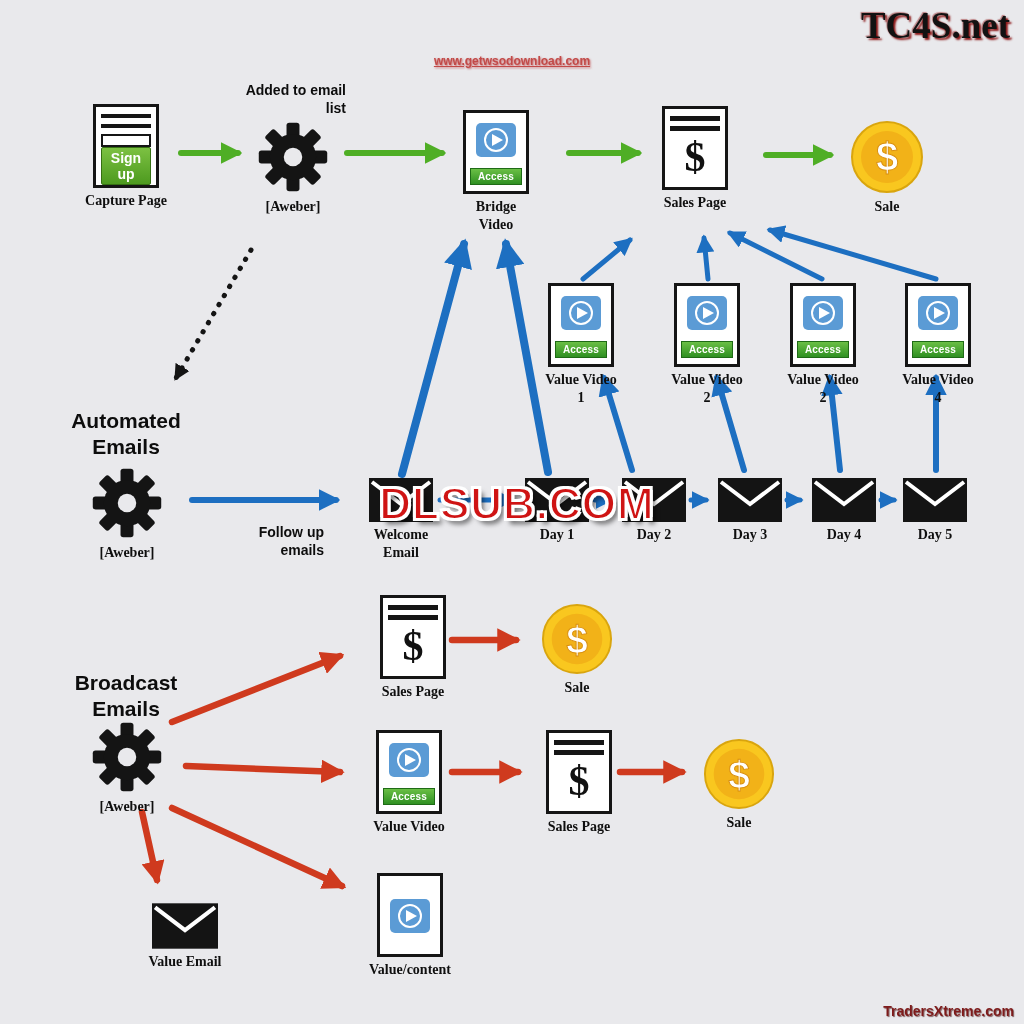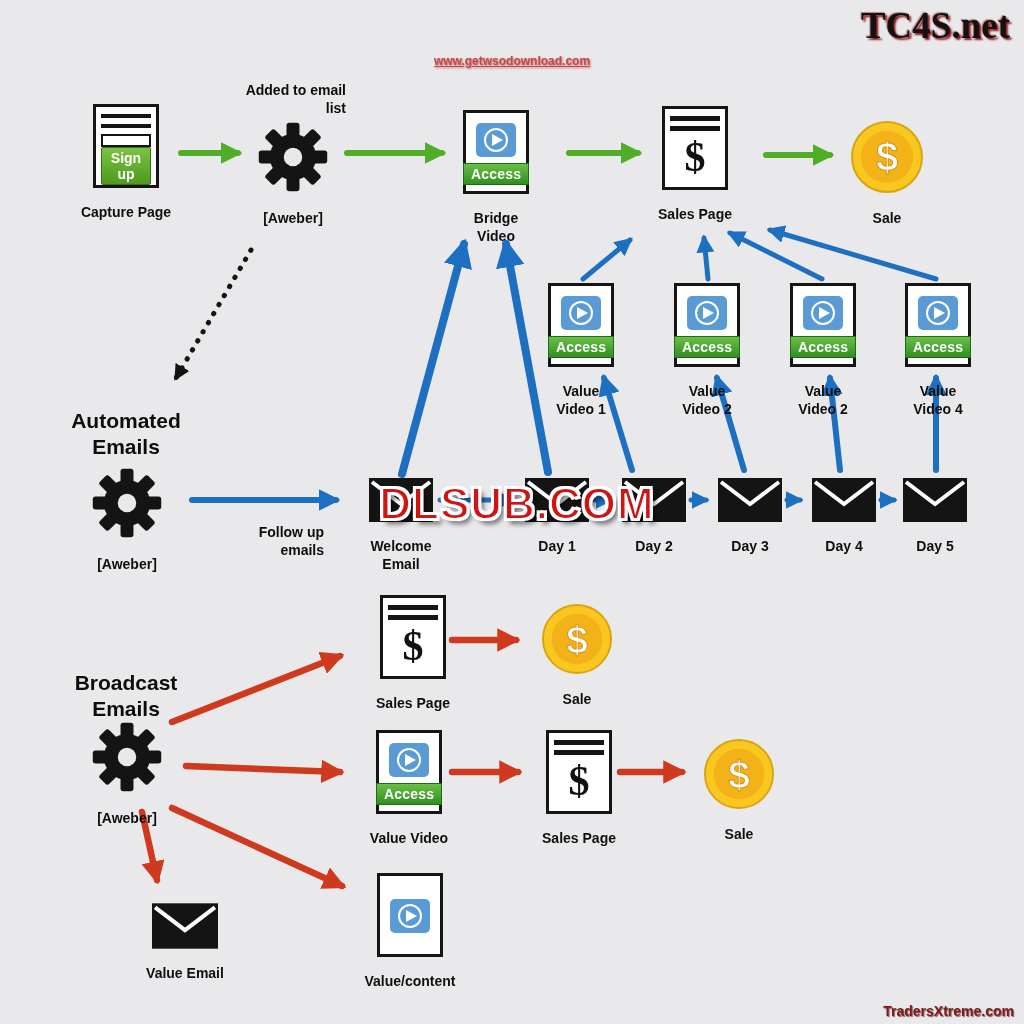--- a/index.html
+++ b/index.html
@@ -3,39 +3,39 @@
 <meta charset="utf-8">
 <style>
   html,body { margin:0; padding:0; background:#e9e9ec; }
   .canvas {
     position:relative; width:1024px; height:1024px; background:#e9e9ec;
     font-family:"Liberation Sans", sans-serif; overflow:hidden; margin:0 auto;
   }
   .arrows { position:absolute; left:0; top:0; pointer-events:none; z-index:5; }
 
   .node { position:absolute; display:flex; flex-direction:column; align-items:center; text-align:center; z-index:10; }
-  .label { margin-top:16px; font-size:14px; font-weight:bold; color:#0f0f0f; line-height:1.25; }
+  .label { margin-top:4px; font-size:14px; font-weight:bold; color:#0f0f0f; line-height:1.25;font-family:Liberation Serif, serif; }
 
   .doc {
     box-sizing:border-box; width:66px; height:84px; background:#fff;
     border:3px solid #151515; display:flex; flex-direction:column; align-items:center;
     padding:7px 5px 6px;
   }
   .doc .line { width:100%; height:5px; background:#151515; margin-bottom:5px; flex:none; }
   .doc.capture .line { height:4px; margin-bottom:6px; }
   .form-box { width:100%; height:13px; border:2px solid #151515; box-sizing:border-box; flex:none; }
   .signup {
     margin-top:auto; background:linear-gradient(#7cc142,#4d9a1f); color:#fff;
     font-size:14px; font-weight:bold; padding:2px 6px; border:1px solid #356f12; border-radius:2px;
   }
   .dollar { font-family:"Liberation Serif", serif; font-size:42px; font-weight:bold; color:#111; line-height:0.95; margin-top:2px; }
   .doc.video { padding-top:10px; }
   .access {
     margin-top:auto; background:linear-gradient(#6abf45,#2f9022); border:1px solid #1f6b16;
-    color:#fff; font-size:14px; font-weight:bold; padding:2px 7px; letter-spacing:.2px;
+    color:#fff; font-size:10px; font-weight:bold; padding:2px 7px; letter-spacing:.2px;
   }
   .doc.content { justify-content:center; }
 
   .section-heading {
     position:absolute; font-size:21px; font-weight:bold; color:#0d0d0d;
     text-align:center; line-height:1.25; z-index:10;
   }
   .note { position:absolute; font-size:14px; font-weight:bold; color:#0d0d0d; text-align:right; line-height:1.25; z-index:10; }
 
   .wm-tc4s {

